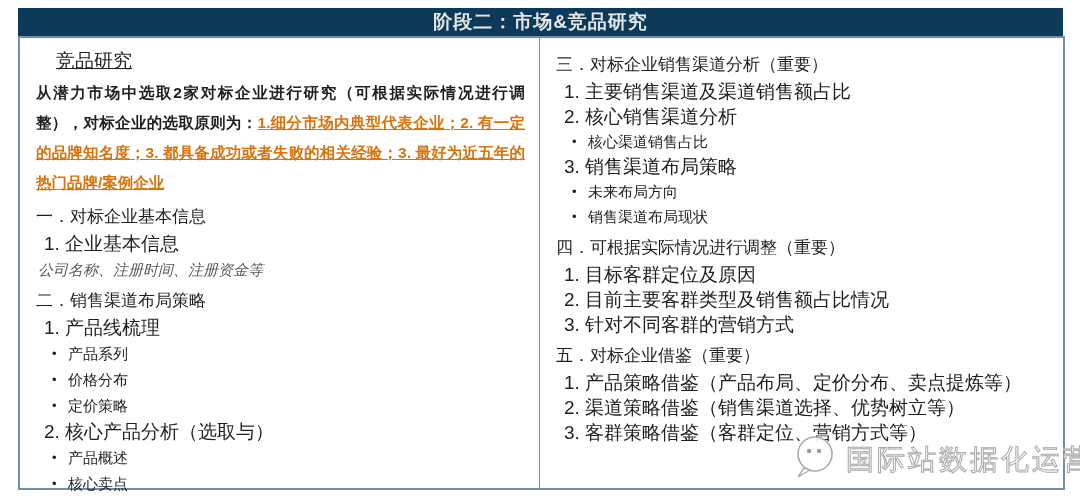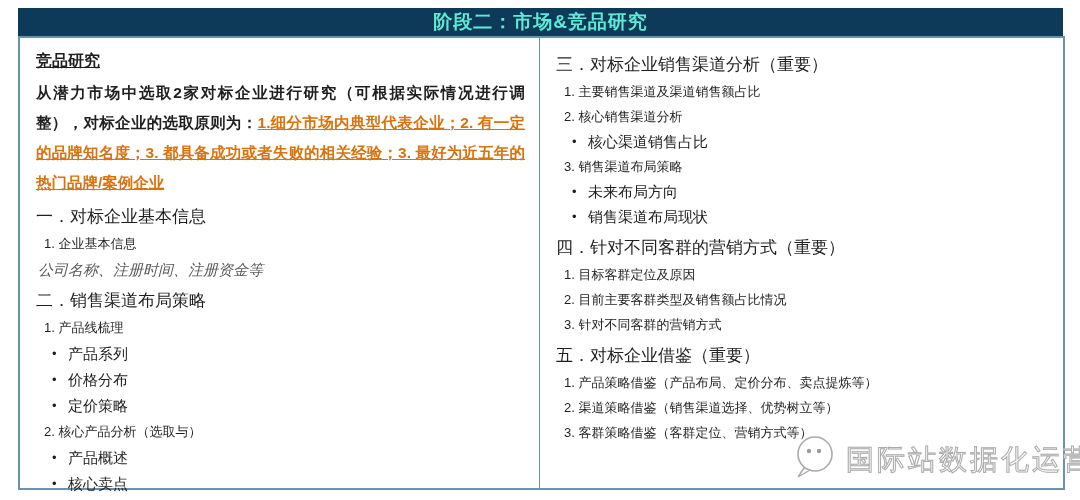--- a/index.html
+++ b/index.html
@@ -16,21 +16,21 @@
     position: relative;
     font-family: "Liberation Sans", "DejaVu Sans", sans-serif;
     color: var(--text);
     overflow: hidden;
   }
   .title-bar {
     position: absolute;
     left: 18px; top: 8px;
     width: 1045px; height: 28px;
     background: var(--header-bg);
-    color: #5eead4;
+    color: #e5e5e5;
     font-size: 19px; font-weight: bold;
     display: flex; align-items: center; justify-content: center;
     letter-spacing: 1px;
   }
   .content-box {
     position: absolute;
     left: 18px; top: 36px;
     width: 1047px; height: 454px;
     border: 2px solid var(--border);
     background: #ffffff;
@@ -39,41 +39,42 @@
   .col-left {
     width: 520px;
     border-right: 1px solid var(--border);
     padding: 10px 14px 8px 16px;
   }
   .col-right {
     flex: 1;
     padding: 8px 14px 8px 16px;
   }
   .col-title {
-    font-size: 16px; font-weight: bold;
+    font-size: 19px; font-weight: normal;
     text-decoration: underline;
     line-height: 26px;
     margin-bottom: 4px;
+    margin-left: 20px;
   }
   .intro {
     font-size: 15.5px; font-weight: bold;
     line-height: 30px;
     text-align: justify;
   }
   .intro .hl {
     color: var(--highlight);
     text-decoration: underline;
   }
   .sec-heading {
     font-size: 17px; font-weight: normal;
     line-height: 28px;
     margin-top: 5px;
   }
   .num-item {
-    font-size: 13px;
+    font-size: 19px;
     line-height: 26px;
     padding-left: 8px;
   }
   .bullet-item {
     font-size: 15px;
     line-height: 26px;
     padding-left: 32px;
     position: relative;
   }
   .bullet-item::before {
@@ -138,21 +139,21 @@
 
   <div class="col-right">
     <div class="sec-heading">三．对标企业销售渠道分析（重要）</div>
     <div class="num-item">1. 主要销售渠道及渠道销售额占比</div>
     <div class="num-item">2. 核心销售渠道分析</div>
     <div class="bullet-item">核心渠道销售占比</div>
     <div class="num-item">3. 销售渠道布局策略</div>
     <div class="bullet-item">未来布局方向</div>
     <div class="bullet-item">销售渠道布局现状</div>
 
-    <div class="sec-heading">四．针对不同客群的营销方式（重要）</div>
+    <div class="sec-heading">四．可根据实际情况进行调整（重要）</div>
     <div class="num-item">1. 目标客群定位及原因</div>
     <div class="num-item">2. 目前主要客群类型及销售额占比情况</div>
     <div class="num-item">3. 针对不同客群的营销方式</div>
 
     <div class="sec-heading">五．对标企业借鉴（重要）</div>
     <div class="num-item">1. 产品策略借鉴（产品布局、定价分布、卖点提炼等）</div>
     <div class="num-item">2. 渠道策略借鉴（销售渠道选择、优势树立等）</div>
     <div class="num-item">3. 客群策略借鉴（客群定位、营销方式等）</div>
   </div>
 

